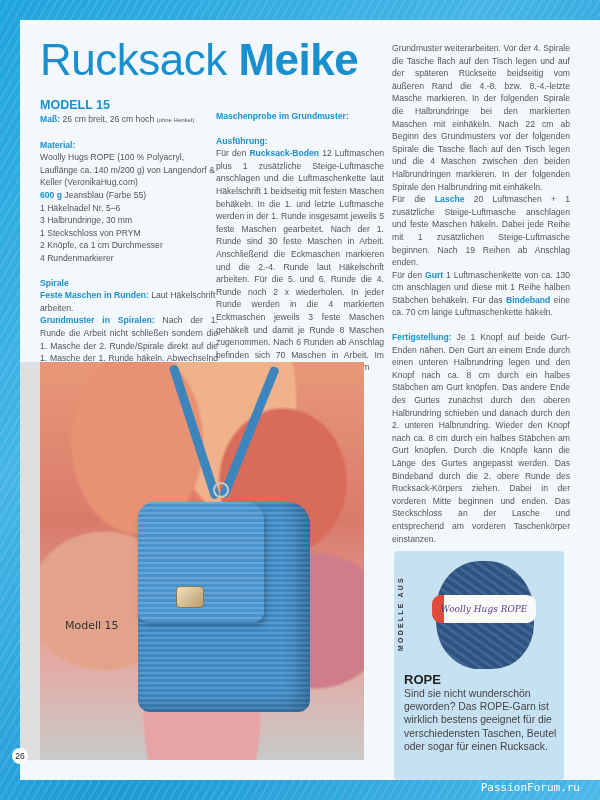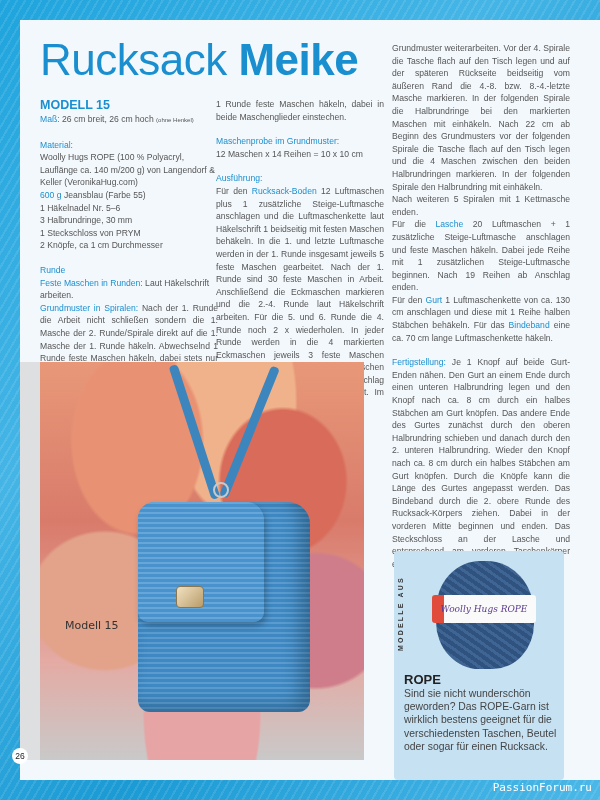--- a/index.html
+++ b/index.html
@@ -26,21 +26,21 @@
   .title .bold { font-weight: normal; }
   .title .light { font-weight: bold; }
 
   .col { position: absolute; font-size: 8.6px; line-height: 12.6px; color: #555; }
   .col1 { left: 20px; top: 78px; width: 178px; }
   .col2 { left: 196px; top: 78px; width: 168px; text-align: justify; }
   .col3 { left: 372px; top: 2px; width: 178px; text-align: justify; }
   .col3 .inner { padding-top: 20px; }
 
   .h-model { font-size: 12.5px; font-weight: bold; color: #1a8fd0; line-height: 15px; }
-  .lbl { font-weight: normal; color: #1a8fd0; }
+  .lbl { font-weight: bold; color: #1a8fd0; }
   .sub { font-size: 6px; }
   .gap { height: 12px; }
   .para { margin: 0; }
 
   .photo {
     position: absolute; left: 40px; top: 362px; width: 324px; height: 398px;
     background:
       radial-gradient(ellipse at 30% 20%, #e89273 0 20%, transparent 21%),
       radial-gradient(ellipse at 75% 30%, #d86b5a 0 18%, transparent 19%),
       radial-gradient(ellipse at 60% 10%, #f0b28a 0 22%, transparent 23%),
@@ -99,30 +99,30 @@
     text-align: left;
   }
   .yarn-ball {
     position: absolute; left: 42px; top: 10px; width: 98px; height: 108px;
     background: repeating-linear-gradient(35deg, #2f527e 0 4px, #3f6594 4px 7px);
     border-radius: 45% 48% 42% 44%;
   }
   .yarn-band {
     position: absolute; left: 38px; top: 44px; width: 104px; height: 28px;
     background: linear-gradient(90deg, #e14b3c 0 12%, #fafafa 12% 100%);
-    border-radius: 3px; display: flex; align-items: center; justify-content: center;
+    border-radius: 9px; display: flex; align-items: center; justify-content: center;
     font-size: 9px; font-style: italic; color: #5b3b8c; font-family: "DejaVu Serif", serif; text-align: right;
   }
   .yarn-title { position: absolute; left: 10px; top: 121px; font-size: 13px; font-weight: bold; color: #222; }
   .yarn-text {
     position: absolute; left: 10px; top: 136px; width: 158px;
     font-size: 10.4px; line-height: 13.2px; color: #444;
   }
   .watermark {
-    position: absolute; right: 8px; bottom: 6px;
+    position: absolute; right: 20px; bottom: 6px;
     font-family: "DejaVu Sans Mono", monospace; font-size: 11px; color: #fff;
   }
 </style>
 </head>
 <body>
 
 <div class="fur-stripes"></div>
 
 <div class="page">
   <h1 class="title">
@@ -142,53 +142,51 @@
     <p class="para">Woolly Hugs ROPE (100 % Polyacryl, Lauflänge ca. 140 m/200 g) von Langendorf &amp; Keller (VeronikaHug.com)</p>
     <p class="para">
       <span class="lbl">600 g</span>
       <span>Jeansblau (Farbe 55)</span>
     </p>
     <div>
       <div>1 Häkelnadel Nr. 5–6</div>
       <div>3 Halbrundringe, 30 mm</div>
       <div>1 Steckschloss von PRYM</div>
       <div>2 Knöpfe, ca 1 cm Durchmesser</div>
+      <div>4 Rundenmarkierer</div>
     </div>
     <div class="gap"></div>
-    <div class="lbl">Runde</div>
+    <div class="lbl">Spirale</div>
     <p class="para">
       <span class="lbl">Feste Maschen in Runden:</span>
       <span>Laut Häkelschrift arbeiten.</span>
     </p>
     <p class="para" style="text-align:justify">
       <span class="lbl">Grundmuster in Spiralen:</span>
       <span>Nach der 1. Runde die Arbeit nicht schließen sondern die 1. Masche der 2. Runde/Spirale direkt auf die 1. Masche der 1. Runde häkeln. Abwechselnd 1 Runde feste Maschen häkeln, dabei stets nur in das hintere Maschenglied einstechen und</span>
     </p>
   </div>
 
   <div class="col col2">
-    <p class="para">1 Runde feste Maschen häkeln, dabei in beide Maschenglieder einstechen.</p>
     <div class="gap"></div>
     <div class="lbl">Maschenprobe im Grundmuster:</div>
-    <p class="para">12 Maschen x 14 Reihen = 10 x 10 cm</p>
     <div class="gap"></div>
     <div class="lbl">Ausführung:</div>
     <p class="para">
       <span>Für den</span>
       <span class="lbl">Rucksack-Boden</span>
       <span>12 Luftmaschen plus 1 zusätzliche Steige-Luftmasche anschlagen und die Luftmaschenkette laut Häkelschrift 1 beidseitig mit festen Maschen behäkeln. In die 1. und letzte Luftmasche werden in der 1. Runde insgesamt jeweils 5 feste Maschen gearbeitet. Nach der 1. Runde sind 30 feste Maschen in Arbeit. Anschließend die Eckmaschen markieren und die 2.-4. Runde laut Häkelschrift arbeiten. Für die 5. und 6. Runde die 4. Runde noch 2 x wiederholen. In jeder Runde werden in die 4 markierten Eckmaschen jeweils 3 feste Maschen gehäkelt und damit je Runde 8 Maschen zugenommen. Nach 6 Runden ab Anschlag befinden sich 70 Maschen in Arbeit. Im Anschluss für den</span>
       <span class="lbl">Rucksack-Körper</span>
       <span>im</span>
     </p>
   </div>
 
   <div class="col col3">
     <div class="inner">
       <p class="para">Grundmuster weiterarbeiten. Vor der 4. Spirale die Tasche flach auf den Tisch legen und auf der späteren Rückseite beidseitig vom äußeren Rand die 4.-8. bzw. 8.-4.-letzte Masche markieren. In der folgenden Spirale die Halbrundringe bei den markierten Maschen mit einhäkeln. Nach 22 cm ab Beginn des Grundmusters vor der folgenden Spirale die Tasche flach auf den Tisch legen und die 4 Maschen zwischen den beiden Halbrundringen markieren. In der folgenden Spirale den Halbrundring mit einhäkeln.</p>
-      <p class="para">Nach weiteren 5 Spiralen mit 1 Kettmasche enden.</p>
       <p class="para">
         <span>Für die</span>
         <span class="lbl">Lasche</span>
         <span>20 Luftmaschen + 1 zusätzliche Steige-Luftmasche anschlagen und feste Maschen häkeln. Dabei jede Reihe mit 1 zusätzlichen Steige-Luftmasche beginnen. Nach 19 Reihen ab Anschlag enden.</span>
       </p>
       <p class="para">
         <span>Für den</span>
         <span class="lbl">Gurt</span>
         <span>1 Luftmaschenkette von ca. 130 cm anschlagen und diese mit 1 Reihe halben Stäbchen behäkeln. Für das</span>
         <span class="lbl">Bindeband</span>

